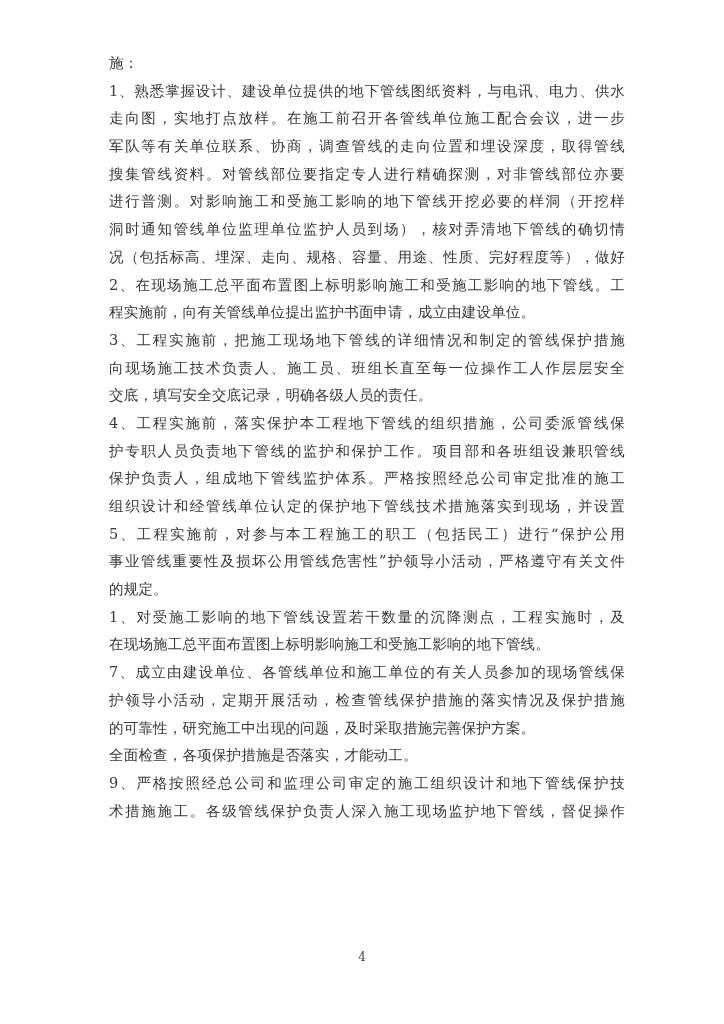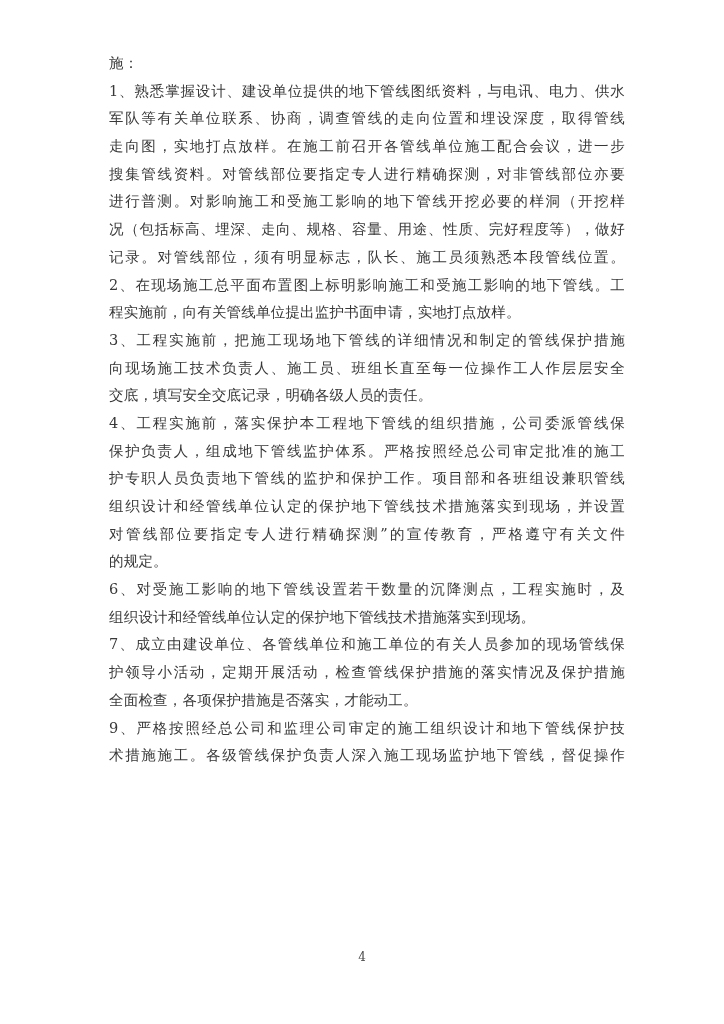--- a/index.html
+++ b/index.html
@@ -52,41 +52,43 @@
     font-family: "DejaVu Serif", "Liberation Serif", serif;
   }
 </style>
 </head>
 <body>
 
 <div class="page">
   <div class="text-block">
       <div class="line">施：</div>
       <div class="line fill">1、熟悉掌握设计、建设单位提供的地下管线图纸资料，与电讯、电力、供水</div>
+      <div class="line fill">走向图，实地打点放样。在施工前召开各管线单位施工配合会议，进一步</div>
       <div class="line fill">军队等有关单位联系、协商，调查管线的走向位置和埋设深度，取得管线</div>
-      <div class="line fill">走向图，实地打点放样。在施工前召开各管线单位施工配合会议，进一步</div>
       <div class="line fill">搜集管线资料。对管线部位要指定专人进行精确探测，对非管线部位亦要</div>
       <div class="line fill">进行普测。对影响施工和受施工影响的地下管线开挖必要的样洞（开挖样</div>
+      <div class="line fill">洞时通知管线单位监理单位监护人员到场），核对弄清地下管线的确切情</div>
       <div class="line fill">况（包括标高、埋深、走向、规格、容量、用途、性质、完好程度等），做好</div>
-      <div class="line fill">记录。对管线部位，须有明显标志，队长、施工员须熟悉本段管线位置。</div>
       <div class="line fill">2、在现场施工总平面布置图上标明影响施工和受施工影响的地下管线。工</div>
-      <div class="line">程实施前，向有关管线单位提出监护书面申请，实地打点放样。</div>
+      <div class="line">程实施前，向有关管线单位提出监护书面申请，成立由建设单位。</div>
       <div class="line fill">3、工程实施前，把施工现场地下管线的详细情况和制定的管线保护措施</div>
       <div class="line fill">向现场施工技术负责人、施工员、班组长直至每一位操作工人作层层安全</div>
       <div class="line">交底，填写安全交底记录，明确各级人员的责任。</div>
       <div class="line fill">4、工程实施前，落实保护本工程地下管线的组织措施，公司委派管线保</div>
+      <div class="line fill">护专职人员负责地下管线的监护和保护工作。项目部和各班组设兼职管线</div>
       <div class="line fill">保护负责人，组成地下管线监护体系。严格按照经总公司审定批准的施工</div>
-      <div class="line fill">护专职人员负责地下管线的监护和保护工作。项目部和各班组设兼职管线</div>
       <div class="line fill">组织设计和经管线单位认定的保护地下管线技术措施落实到现场，并设置</div>
-      <div class="line fill">对管线部位要指定专人进行精确探测”的宣传教育，严格遵守有关文件</div>
+      <div class="line fill">5、工程实施前，对参与本工程施工的职工（包括民工）进行“保护公用</div>
+      <div class="line fill">事业管线重要性及损坏公用管线危害性”护领导小活动，严格遵守有关文件</div>
       <div class="line">的规定。</div>
-      <div class="line fill">6、对受施工影响的地下管线设置若干数量的沉降测点，工程实施时，及</div>
-      <div class="line">组织设计和经管线单位认定的保护地下管线技术措施落实到现场。</div>
+      <div class="line fill">1、对受施工影响的地下管线设置若干数量的沉降测点，工程实施时，及</div>
+      <div class="line">在现场施工总平面布置图上标明影响施工和受施工影响的地下管线。</div>
       <div class="line fill">7、成立由建设单位、各管线单位和施工单位的有关人员参加的现场管线保</div>
       <div class="line fill">护领导小活动，定期开展活动，检查管线保护措施的落实情况及保护措施</div>
+      <div class="line">的可靠性，研究施工中出现的问题，及时采取措施完善保护方案。</div>
       <div class="line">全面检查，各项保护措施是否落实，才能动工。</div>
       <div class="line fill">9、严格按照经总公司和监理公司审定的施工组织设计和地下管线保护技</div>
       <div class="line fill">术措施施工。各级管线保护负责人深入施工现场监护地下管线，督促操作</div>
     </div>
   <div class="page-footer">
     <span class="page-number">4</span>
   </div>
 </div>
 
 </body></html>

